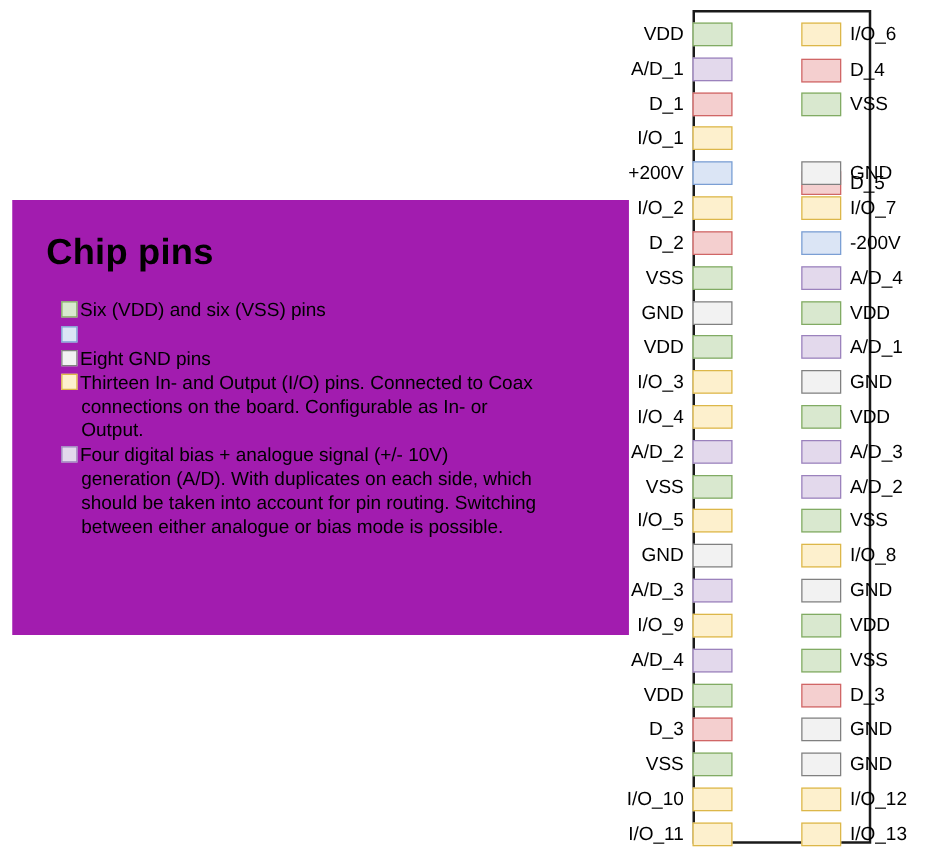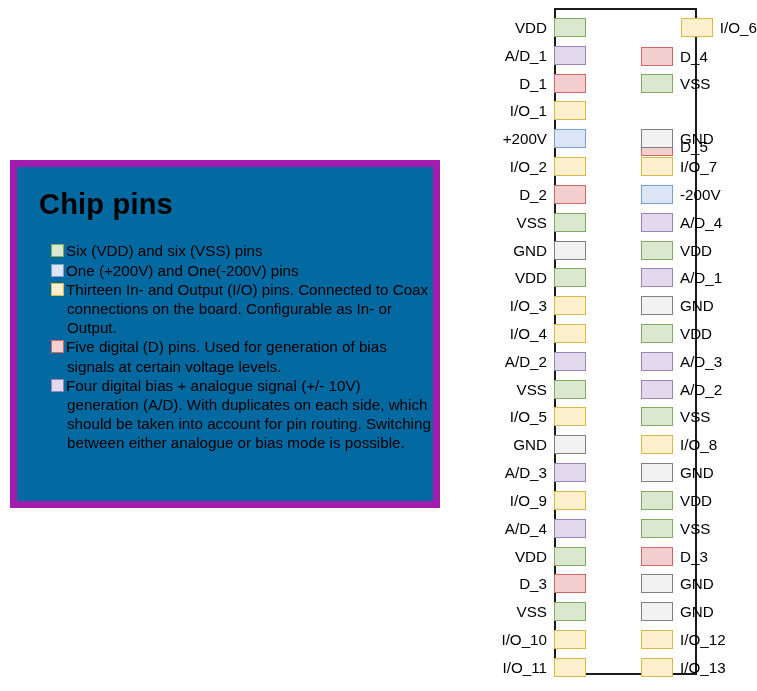--- a/index.html
+++ b/index.html
@@ -9,23 +9,23 @@
     font-family:"Liberation Sans", sans-serif;
     position:relative;
     overflow:hidden;
     color:#000000;
   }
 
   
   #legend-panel{
     position:absolute;
     left:10px; top:160px;
-    width:430px; height:348px;
-    border:7px solid #a21caf;
-    background:#0369a1;
+    width:493px; height:348px;
+    border:5px solid #a21caf;
+    background:#a21caf;
     box-sizing:border-box;
   }
   #legend-title{
     font-size:29px;
     font-weight:bold;
     letter-spacing:0.2px;
     margin:22px 0 0 22px;
     line-height:1.05;
   }
   #legend-list{
@@ -102,23 +102,23 @@
   .c-blue  { background:#dbe5f5; border-color:#7b9fd4; }
   .c-grey  { background:#f2f2f2; border-color:#808080; }
 </style>
 </head>
 <body>
 
 <div id="legend-panel">
   <div id="legend-title">Chip pins</div>
   <div id="legend-list">
       <div class="legend-item"><span class="legend-swatch c-green"></span><span>Six (VDD) and six (VSS) pins</span></div>
-      <div class="legend-item"><span class="legend-swatch c-blue"></span><span>One (+200V) and One(-200V) pins</span></div>
+      <div class="legend-item"><span class="legend-swatch c-blue"></span></div>
+      <div class="legend-item"><span class="legend-swatch c-grey"></span><span>Eight GND pins</span></div>
       <div class="legend-item"><span class="legend-swatch c-yellow"></span><span>Thirteen In- and Output (I/O) pins. Connected to Coax connections on the board. Configurable as In- or Output.</span></div>
-      <div class="legend-item"><span class="legend-swatch c-red"></span><span>Five digital (D) pins. Used for generation of bias signals at certain voltage levels.</span></div>
       <div class="legend-item"><span class="legend-swatch c-purple"></span><span>Four digital bias + analogue signal (+/- 10V) generation (A/D). With duplicates on each side, which should be taken into account for pin routing. Switching between either analogue or bias mode is possible.</span></div>
     </div>
 </div>
 
 <div id="chip-diagram">
   <div id="chip-body"></div>
   <div id="left-pin-column">
       <div class="pin-row left" style="top: 17px;">
         <span class="pin-label">VDD</span>
         <div class="pin-box c-green"></div>
@@ -210,21 +210,21 @@
       <div class="pin-row left" style="top: 629.04px;">
         <span class="pin-label">I/O_10</span>
         <div class="pin-box c-yellow"></div>
       </div>
       <div class="pin-row left" style="top: 656.86px;">
         <span class="pin-label">I/O_11</span>
         <div class="pin-box c-yellow"></div>
       </div>
     </div>
   <div id="right-pin-column">
-      <div class="pin-row right" style="top: 17px; justify-content: flex-end;">
+      <div class="pin-row right" style="top: 17px;">
         <div class="pin-box c-yellow"></div>
         <span class="pin-label">I/O_6</span>
       </div>
       <div class="pin-row right" style="top: 46px;">
         <div class="pin-box c-red"></div>
         <span class="pin-label">D_4</span>
       </div>
       <div class="pin-row right" style="top: 72.64px;">
         <div class="pin-box c-green"></div>
         <span class="pin-label">VSS</span>

